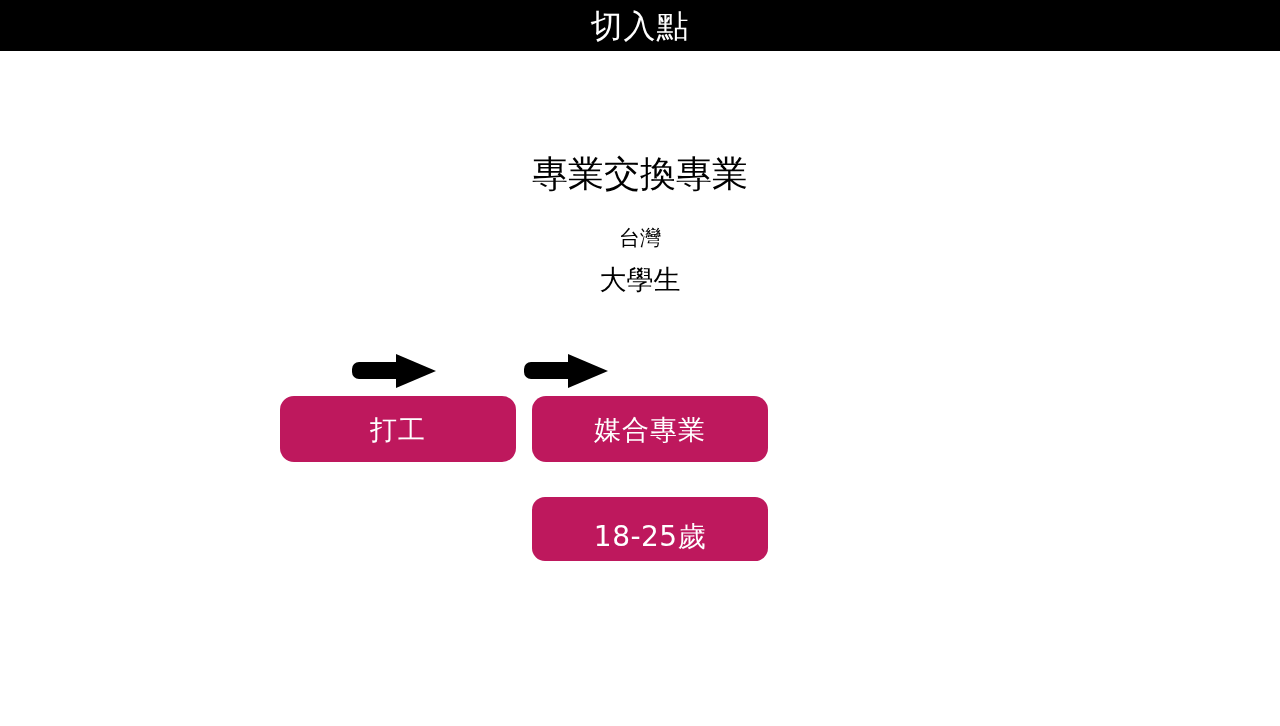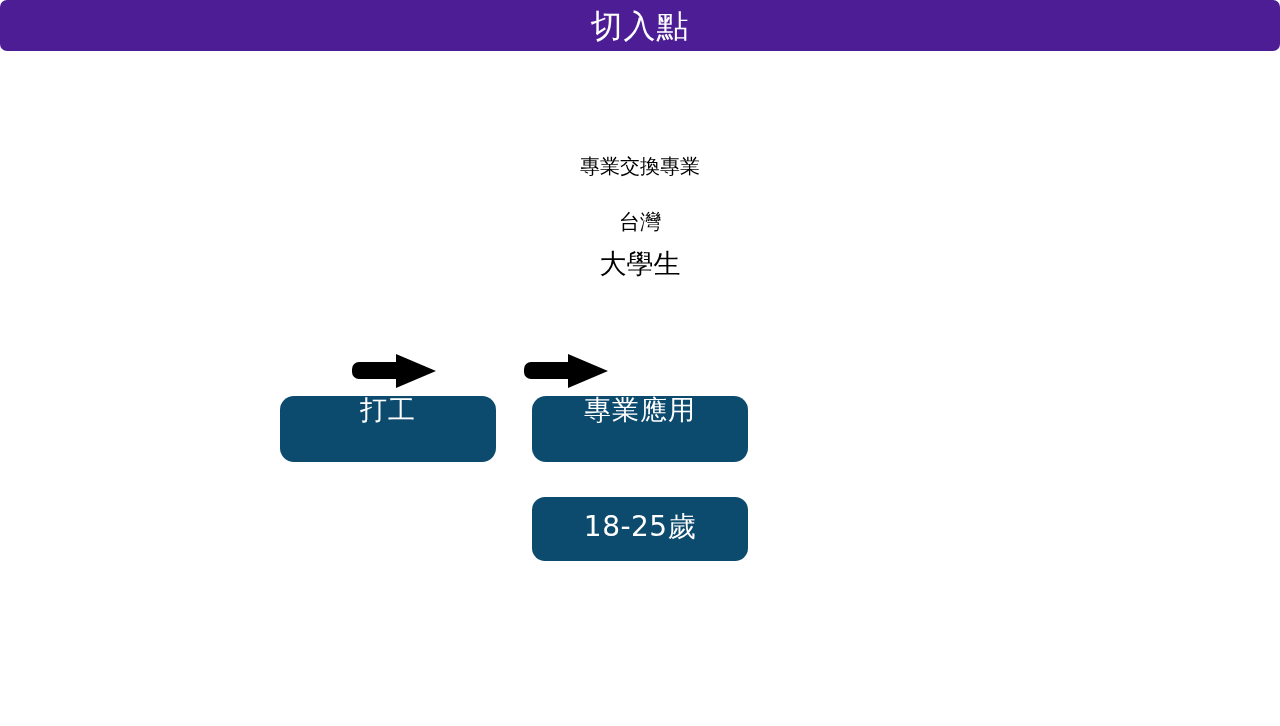--- a/index.html
+++ b/index.html
@@ -16,25 +16,24 @@
     position: relative;
   }
 
   
   .title-bar {
     position: absolute;
     left: 0;
     top: 0;
     width: 1280px;
     height: 51px;
-    background: #4c1d95;
+    background: #000000;
     display: flex;
     align-items: center;
     justify-content: center;
-    border-radius: 7px;
   }
   .title-text {
     color: #ffffff;
     font-size: 32px;
     line-height: 1;
     letter-spacing: 1px;
     font-weight: 400;
     white-space: nowrap;
   }
 
@@ -55,21 +54,21 @@
     top: 105px;          
     width: 1280px;
     text-align: center;
   }
   .heading-line {
     color: #000000;
     white-space: nowrap;
     line-height: 1;
   }
   .heading-line.line-1 {
-    font-size: 20px;
+    font-size: 36px;
     margin-bottom: 36px;
   }
   .heading-line.line-2 {
     font-size: 21px;
     margin-bottom: 17px;
   }
   .heading-line.line-3 {
     font-size: 27px;
     font-weight: 400;
   }
@@ -88,25 +87,26 @@
   }
   .flow-cell {
     position: relative;
     width: 216px;
     height: 66px;
   }
 
   
   .pill {
     box-sizing: border-box;
-    width: 216px;
+    width: 236px;
     height: 66px;
-    background: #0c4a6e;
+    background: #be185d;
     border-radius: 14px;
     display: flex;
+    align-items: center;
     justify-content: center;
   }
   .pill-label {
     color: #ffffff;
     font-size: 27px;
     line-height: 1;
     letter-spacing: 1px;
     white-space: nowrap;
   }
 
@@ -170,21 +170,21 @@
 
 
     <div class="flow-cell">
       <div class="arrow arrow-right-cell">
         <svg width="84" height="34" viewBox="0 0 84 34" xmlns="http://www.w3.org/2000/svg">
           <rect x="0" y="8" width="52" height="17" rx="7" ry="7" fill="#000000"></rect>
           <polygon points="44,0 84,17 44,34" fill="#000000"></polygon>
         </svg>
       </div>
       <div class="pill">
-        <span class="pill-label">專業應用</span>
+        <span class="pill-label">媒合專業</span>
       </div>
     </div>
 
   </div>
 
   <div class="bottom-row">
     <div class="pill pill-age">
       <span class="pill-label">18-25歲</span>
     </div>
   </div>

